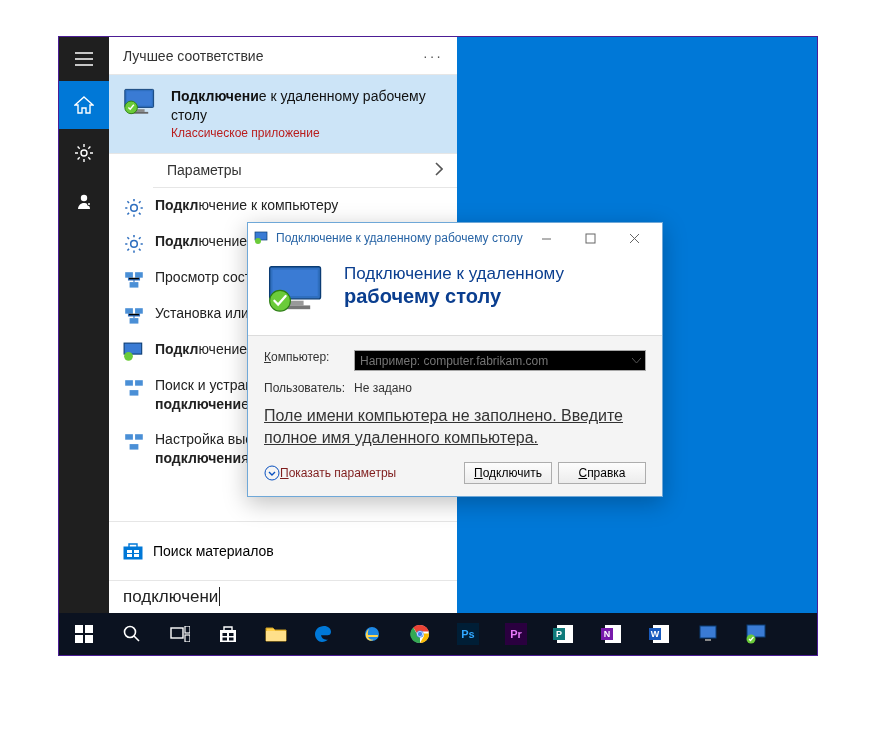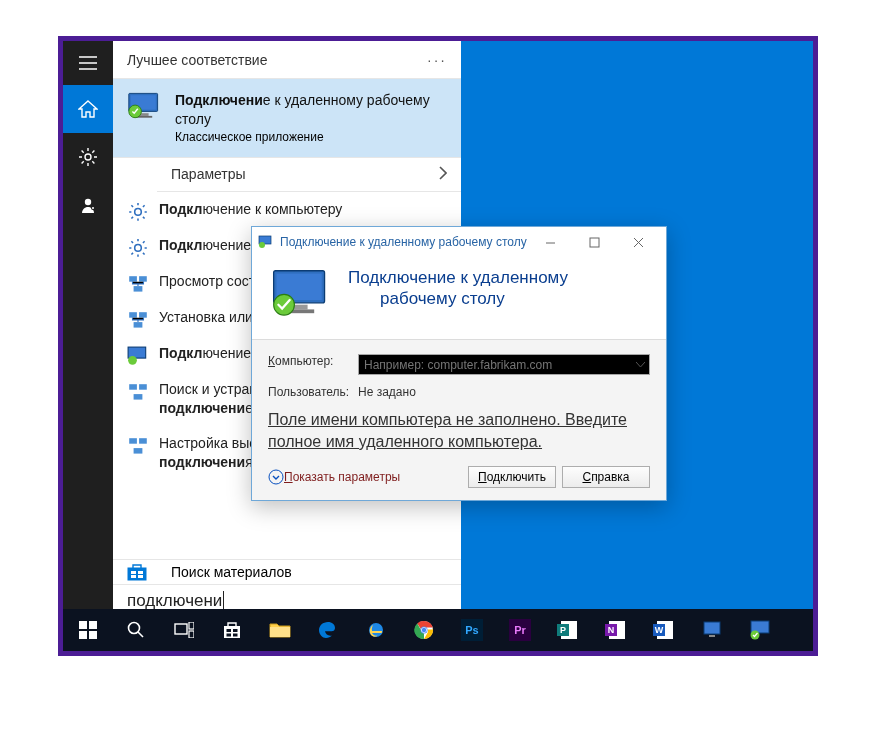--- a/index.html
+++ b/index.html
@@ -1,50 +1,50 @@
 <!DOCTYPE html>
 <html><head>
 <meta charset="utf-8">
 <style>
 * { box-sizing: border-box; margin: 0; padding: 0; }
 body { font-family: "Segoe UI", Tahoma, sans-serif; background: #fff; width: 872px; height: 749px; overflow: hidden; position: relative; }
-.outer { position: absolute; left: 58px; top: 36px; width: 760px; height: 620px; border: 5px solid #4c1d95; background: #0078d7; }
+.outer { position: absolute; left: 58px; top: 36px; width: 760px; height: 620px; border: 1px solid #4c1d95; background: #0078d7; }
 .rail { position: absolute; left: 0; top: 0; width: 50px; height: 580px; background: #1f1f1f; display: flex; flex-direction: column; align-items: center; }
 .rail > div { width: 50px; height: 48px; display: flex; align-items: center; justify-content: center; cursor: pointer; color: #fff; }
 .rail .hamburger { height: 44px; }
 .rail .active { background: #0078d7; }
 .panel { position: absolute; left: 50px; top: 0; width: 348px; height: 580px; background: #fff; display: flex; flex-direction: column; font-size: 14px; }
 .panel-header { display: flex; align-items: center; justify-content: space-between; height: 38px; padding: 0 14px; border-bottom: 1px solid #e6e6e6; color: #333; }
 .best-match { display: flex; align-items: flex-start; gap: 12px; padding: 12px 14px; background: #cce4f7; border-bottom: 1px solid #e6e6e6; }
 .best-icon { width: 36px; height: 30px; flex-shrink: 0; position: relative; }
 .comp-svg { width: 100%; height: 100%; }
 .best-text { font-size: 14px; color: #111; line-height: 1.35; }
-.best-sub { color: #000000; font-size: 12px; }
+.best-sub { color: #b91c1c; font-size: 12px; }
 .section { display: flex; align-items: center; justify-content: space-between; height: 34px; padding: 0 14px; border-bottom: 1px solid #e6e6e6; color: #333; margin-left: 44px; }
 .items { flex: 1; overflow: hidden; }
 .item { display: flex; align-items: flex-start; gap: 10px; padding: 8px 14px; color: #222; line-height: 1.35; }
 .item .icn { width: 22px; height: 18px; flex-shrink: 0; margin-top: 2px; }
 .item .txt { font-size: 14px; }
 .item b { font-weight: 600; }
-.store-row { display: flex; align-items: center; gap: 24px; padding: 3px 14px; border-top: 1px solid #e6e6e6; }
+.store-row { display: flex; align-items: center; gap: 10px; padding: 20px 14px; border-top: 1px solid #e6e6e6; }
 .search-row { padding: 6px 14px 10px; font-size: 17px; color: #222; border-top: 1px solid #e6e6e6; }
 .search-cursor { border-right: 1px solid #222; padding-right: 1px; }
 
 .taskbar { position: absolute; left: 0; bottom: 0; width: 100%; height: 42px; background: #0b1220; display: flex; align-items: center; gap: 2px; padding-left: 2px; }
 .tb { width: 46px; height: 42px; display: flex; align-items: center; justify-content: center; cursor: pointer; color: #fff; }
 
 .dialog { position: absolute; left: 188px; top: 185px; width: 416px; background: #fff; border: 1px solid #6fa8d8; display: flex; flex-direction: column; font-size: 12px; color: #333; box-shadow: 0 6px 22px rgba(0,0,0,0.25); }
 .dlg-title { height: 30px; display: flex; align-items: center; padding: 0 6px; background: #fff; }
 .dlg-title .t-icon { width: 16px; height: 14px; margin-right: 6px; }
 .dlg-title .t-text { flex: 1; color: #2864a5; font-size: 12px; }
 .dlg-title .winbtn { width: 44px; height: 28px; display: flex; align-items: center; justify-content: center; color: #666; }
 .dlg-header { display: flex; gap: 14px; padding: 10px 16px 16px; background: #fff; }
 .dlg-header .big-icon { width: 66px; height: 56px; flex-shrink: 0; }
 .dlg-header .htxt { color: #0a3e8f; font-size: 17px; line-height: 1.25; }
-.dlg-header .htxt .bold { font-weight: 400; font-size: 17px; margin-left: 32px; }
+.dlg-header .htxt .bold { font-weight: 700; font-size: 20px; }
 .dlg-body { background: #f4f4f4; padding: 14px 16px 12px; border-top: 1px solid #dcdcdc; }
 .row { display: flex; align-items: flex-start; gap: 10px; margin-bottom: 10px; }
 .row label { width: 80px; text-align: left; }
 .combo { position: relative; flex: 1; }
 .combo input { width: 100%; height: 21px; padding: 1px 14px 1px 5px; font-size: 12px; border: 1px solid #a6a6a6; background: #000000; color: #888; font-family: inherit; }
 .combo .dd { position: absolute; right: 1px; top: 1px; width: 18px; height: 19px; display: flex; align-items: center; justify-content: center; color: #555; cursor: pointer; }
 .note { color: #333; font-size: 16px; line-height: 1.35; margin: 2px 0 14px; text-decoration: underline; }
 .dlg-foot { display: flex; align-items: center; gap: 6px; }
 .showparams { display: flex; align-items: center; color: #7f1d1d; font-size: 12px; cursor: pointer; flex: 1; }
 .btn { min-width: 88px; height: 22px; padding: 0 4px; font-size: 12px; border: 1px solid #adadad; background: linear-gradient(#fdfdfd,#ececec); cursor: pointer; font-family: inherit; }

